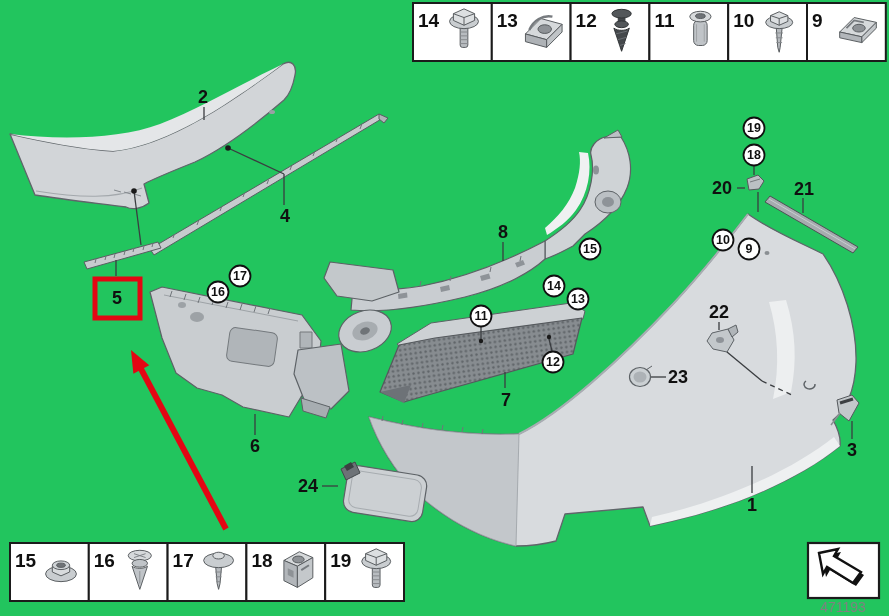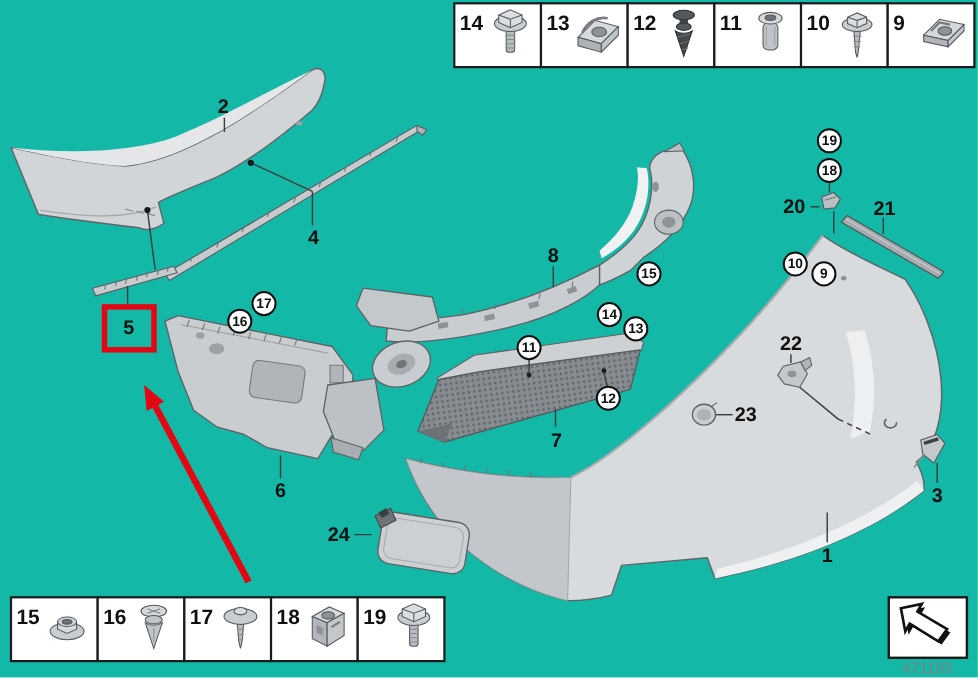--- a/index.html
+++ b/index.html
@@ -1,16 +1,16 @@
 <!DOCTYPE html>
 <html><head>
 <meta charset="utf-8">
 <style>
   html,body{margin:0;padding:0;background:#ffffff;}
-  #stage{position:relative;width:889px;height:616px;background:#14b8a6;overflow:hidden;
+  #stage{position:relative;width:889px;height:616px;background:#22c55e;overflow:hidden;
          font-family:"Liberation Sans", sans-serif;}
   svg text{font-family:"Liberation Sans", sans-serif;}
   .plain-callout{font-size:18px;font-weight:bold;fill:#101010;}
   .circle-callout-text{font-size:12.5px;font-weight:bold;fill:#101010;}
   .strip-num{font-size:19px;font-weight:bold;fill:#101010;}
   .footer-num{font-size:14px;fill:#808080;}
 </style>
 </head>
 <body>
 

